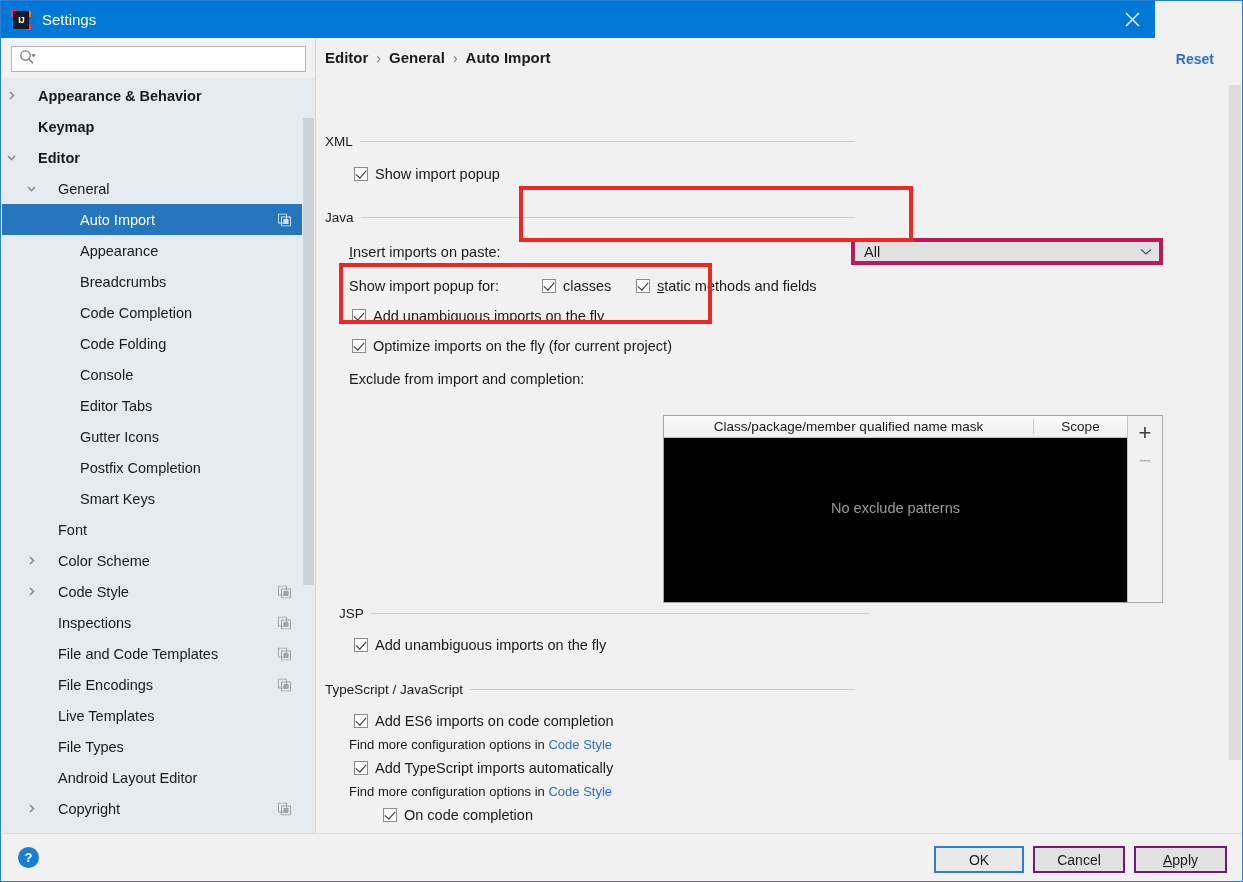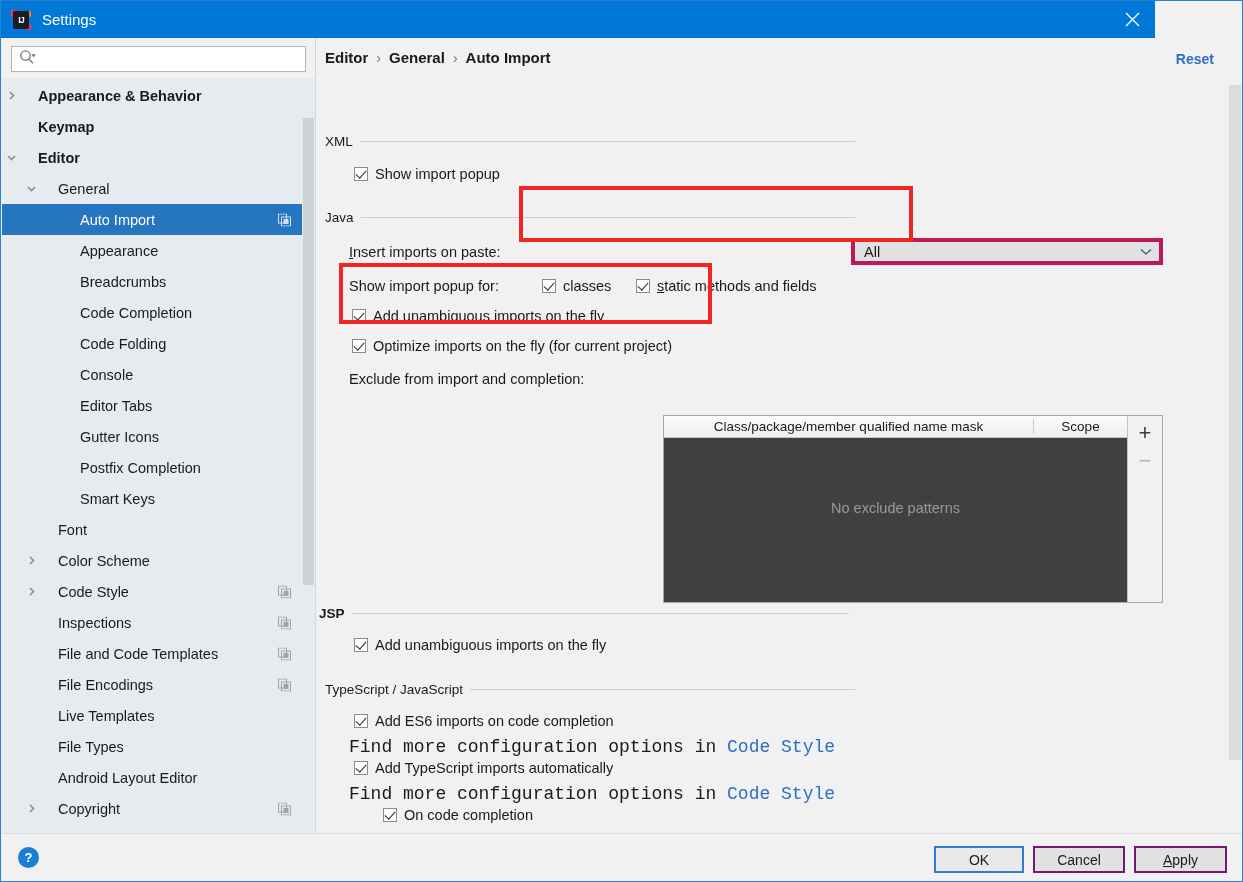--- a/index.html
+++ b/index.html
@@ -183,23 +183,22 @@
     border-width: 0 1.6px 1.6px 0;
     transform: rotate(42deg);
   }
   .plain-text {
     position: absolute;
     font-size: 14.5px; color: #1a1a1a;
     white-space: nowrap;
   }
   .small-note {
     position: absolute;
-    font-size: 18px; color: #1a1a1a;
+    font-size: 13px; color: #1a1a1a;
     white-space: nowrap;
-    font-family: Liberation Mono, monospace;
   }
   .link { color: #2d6fc6; cursor: default; }
   u.mn { text-decoration: underline; }
 
   
   #combo {
     position: absolute; left: 535px; top: 200px;
     width: 312px; height: 27px;
     background: #e1e1e1;
     border: 4px solid #be185d;
@@ -234,21 +233,21 @@
     background: linear-gradient(#fbfbfb, #efefef);
     border-bottom: 1px solid #c3c3c3;
     display: flex; align-items: center;
     font-size: 13.5px; color: #1a1a1a;
   }
   #excl-header .hc1 {
     flex: 1; text-align: center; border-right: 1px solid #c9c9c9;
   }
   #excl-header .hc2 { width: 93px; text-align: center; }
   #excl-body {
-    flex: 1; position: relative; background: #404040;
+    flex: 1; position: relative; background: #000000;
   }
   #excl-empty {
     position: absolute; left: 0; right: 0; top: 62px;
     text-align: center; color: #9a9a9a; font-size: 14.5px;
   }
   #excl-side {
     width: 35px; background: #f1f1f1;
     border-left: 1px solid #c3c3c3;
     display: flex; flex-direction: column; align-items: center;
     padding-top: 3px;
@@ -560,21 +559,21 @@
         <div id="excl-body">
           <div id="excl-empty">No exclude patterns</div>
         </div>
       </div>
       <div id="excl-side">
         <div class="tbl-btn">+</div>
         <div class="tbl-btn disabled">−</div>
       </div>
     </div>
 
-    <div class="section-head" style="left:3px; top:568px; width:530px;font-weight:bold;">
+    <div class="section-head" style="left:23px; top:568px; width:530px;">
       <span class="sh-label">JSP</span>
       <span class="sh-line"></span>
     </div>
 
     <div class="cb-row" style="left:38px; top:599px;">
       <span class="cbox checked"></span>
       <span>Add unambiguous imports on the fly</span>
     </div>
 
     <div class="section-head" style="left:9px; top:644px; width:530px;">

